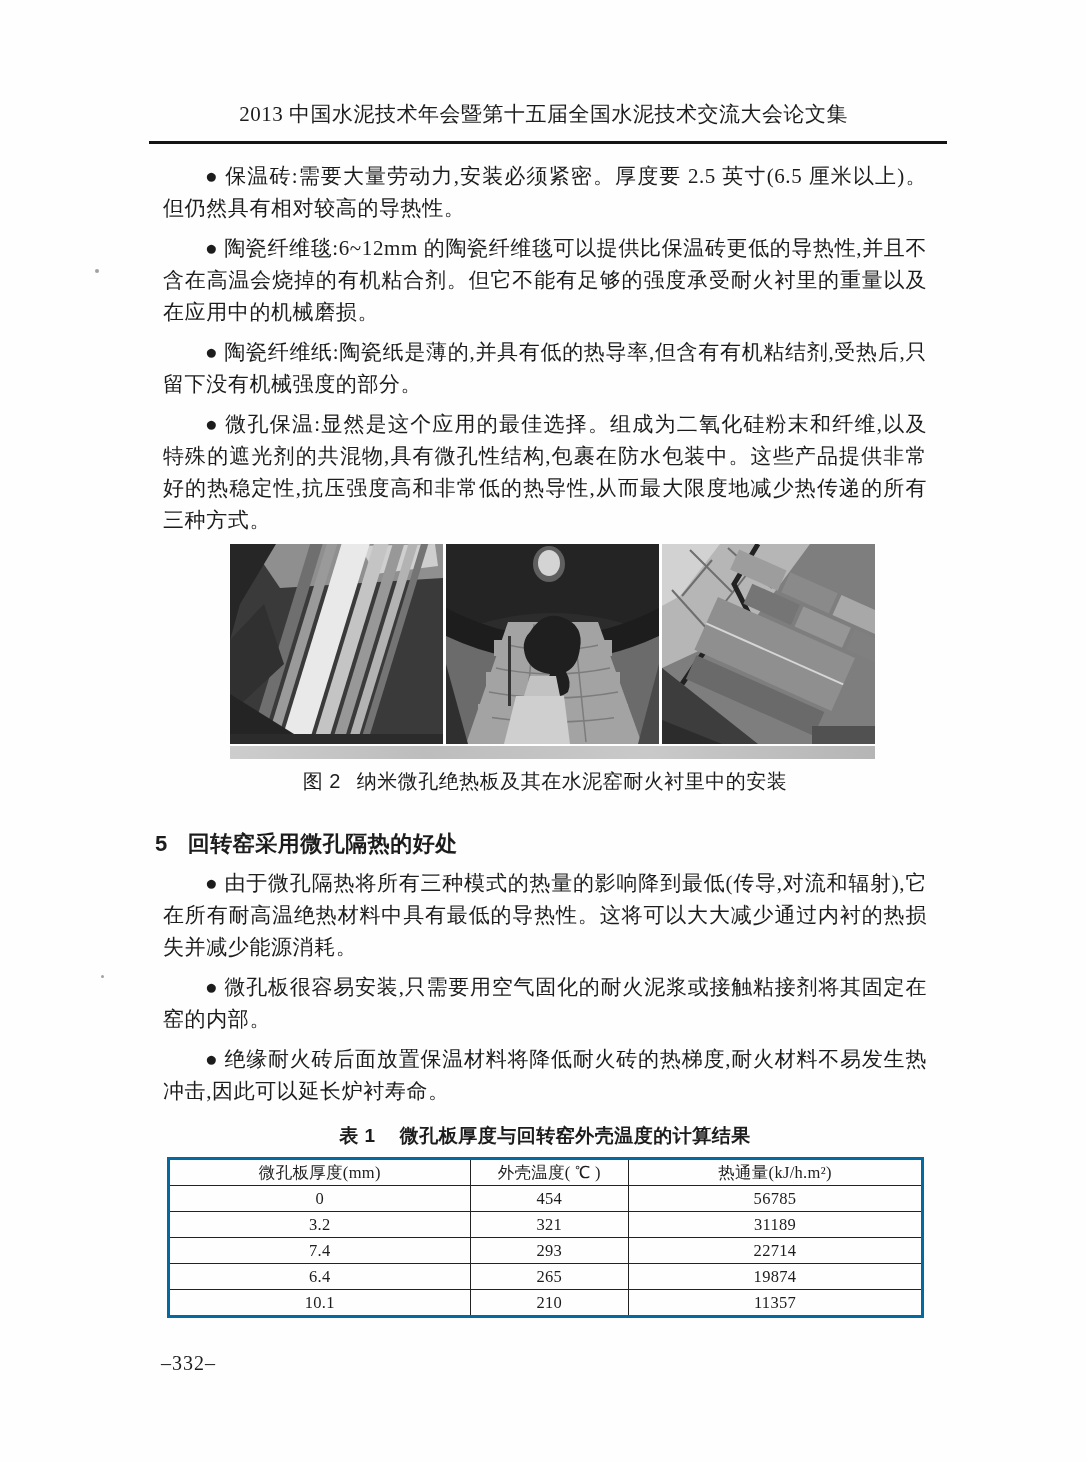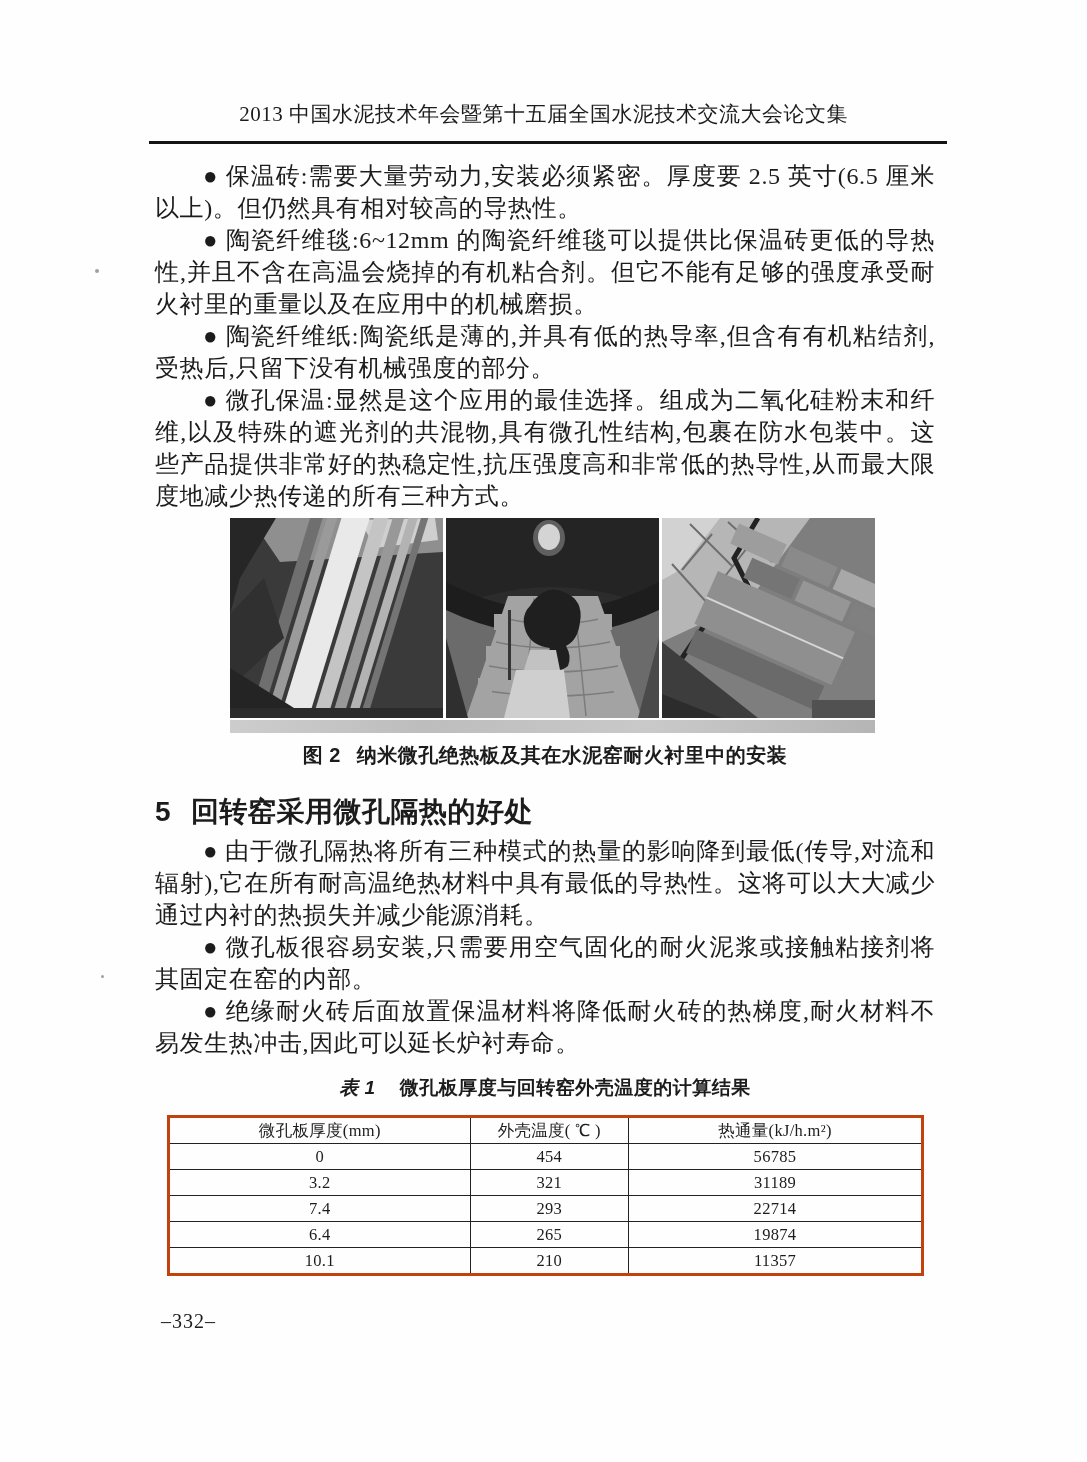--- a/index.html
+++ b/index.html
@@ -20,22 +20,22 @@
     letter-spacing:0.5px;
     white-space:nowrap;
   }
   .header-rule {
     height:3px;
     background:#141414;
     margin:13px -6px 16px -4px;
   }
 
   .body-par {
-    margin:0;
-    font-size:24px;
+    margin:8px;
+    font-size:21px;
     line-height:32px;
     letter-spacing:0.6px;
     text-align:justify;
     text-indent:2em;
   }
 
   .figure { margin-top:6px; }
   .photos {
     display:flex;
     gap:3px;
@@ -45,51 +45,51 @@
   .photos svg { display:block; }
   .photo-strip {
     width:645px; height:13px;
     margin-left:75px; margin-top:2px;
     background:linear-gradient(90deg,#cdcdcd,#bdbdbd 30%,#c9c9c9 65%,#b5b5b5);
   }
   .figure-caption {
     margin-top:9px;
     text-align:center;
     font-family:"Liberation Sans", sans-serif;
-    font-weight:bold;
+    font-weight:normal;
     font-size:20px;
     letter-spacing:0.5px;
   }
   .figure-caption .cap-label { margin-right:16px; }
 
   .section-heading {
-    margin:24px 0 4px 0;
+    margin:34px 0 4px 0;
     font-family:"Liberation Sans", sans-serif;
     font-weight:bold;
-    font-size:28px;
+    font-size:22px;
     letter-spacing:0.5px;
   }
   .section-heading .sec-num { margin-right:20px; }
 
   .table-title {
     margin-top:16px;
     text-align:center;
     font-family:"Liberation Sans", sans-serif;
     font-weight:bold;
     font-size:19px;
     letter-spacing:0.5px;
   }
-  .table-title .tbl-label { margin-right:24px;font-style:italic; }
+  .table-title .tbl-label { margin-right:24px; }
 
   table.results {
     width:757px;
     margin-left:12px;
-    margin-top:14px;
+    margin-top:8px;
     border-collapse:collapse;
-    border:3px solid #c2410c;
+    border:3px solid #0369a1;
     font-size:16.5px;
   }
   table.results th, table.results td {
     border:1.5px solid #222;
     text-align:center;
     font-weight:normal;
     height:25px;
     padding:0 4px;
     letter-spacing:0.3px;
   }

